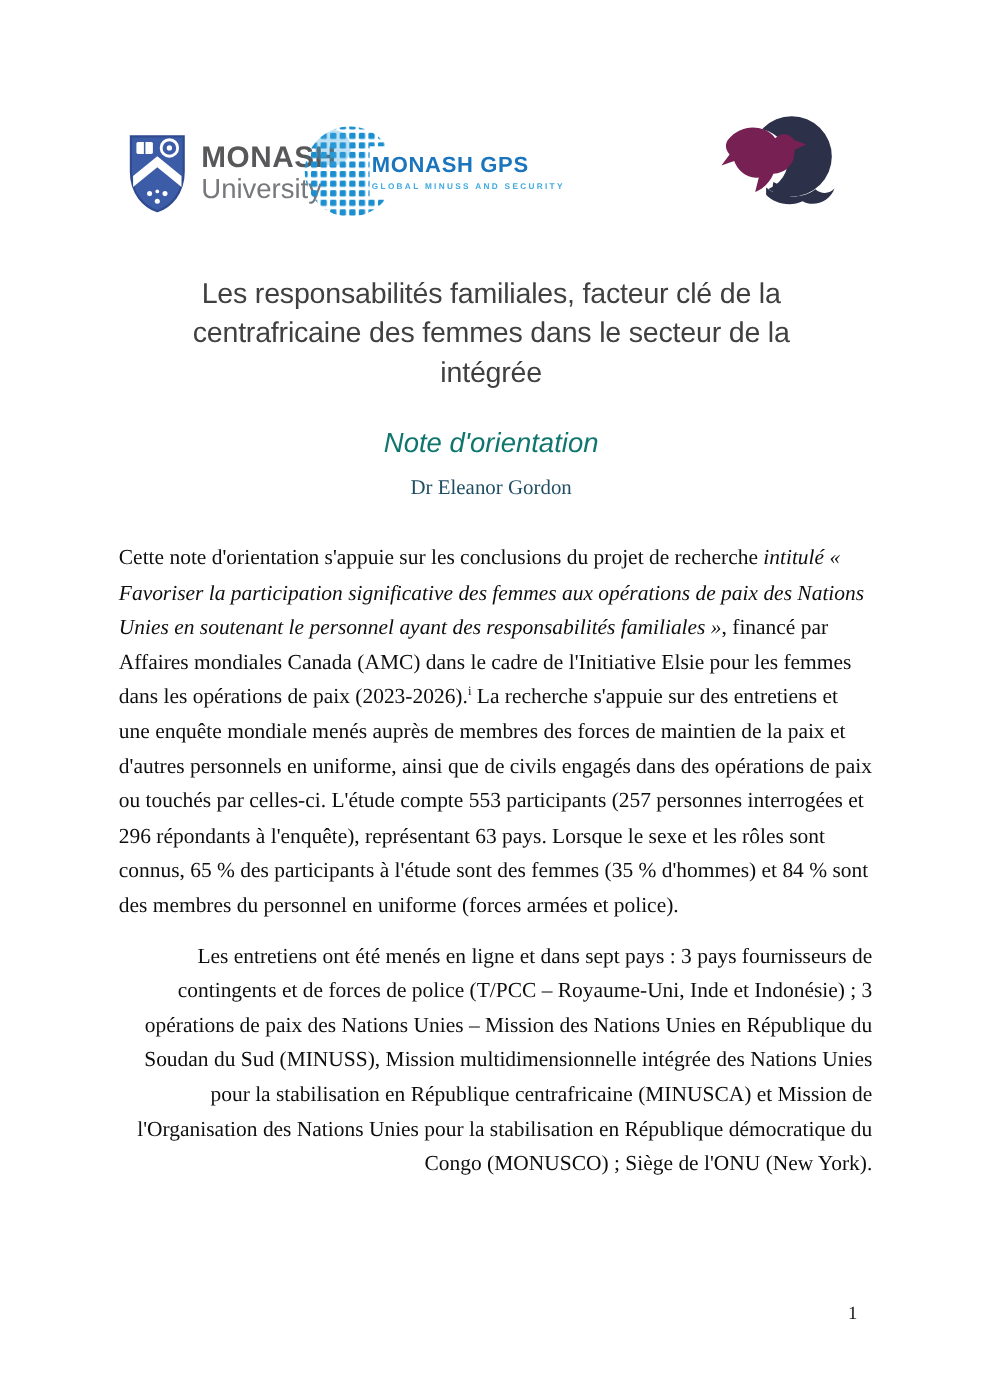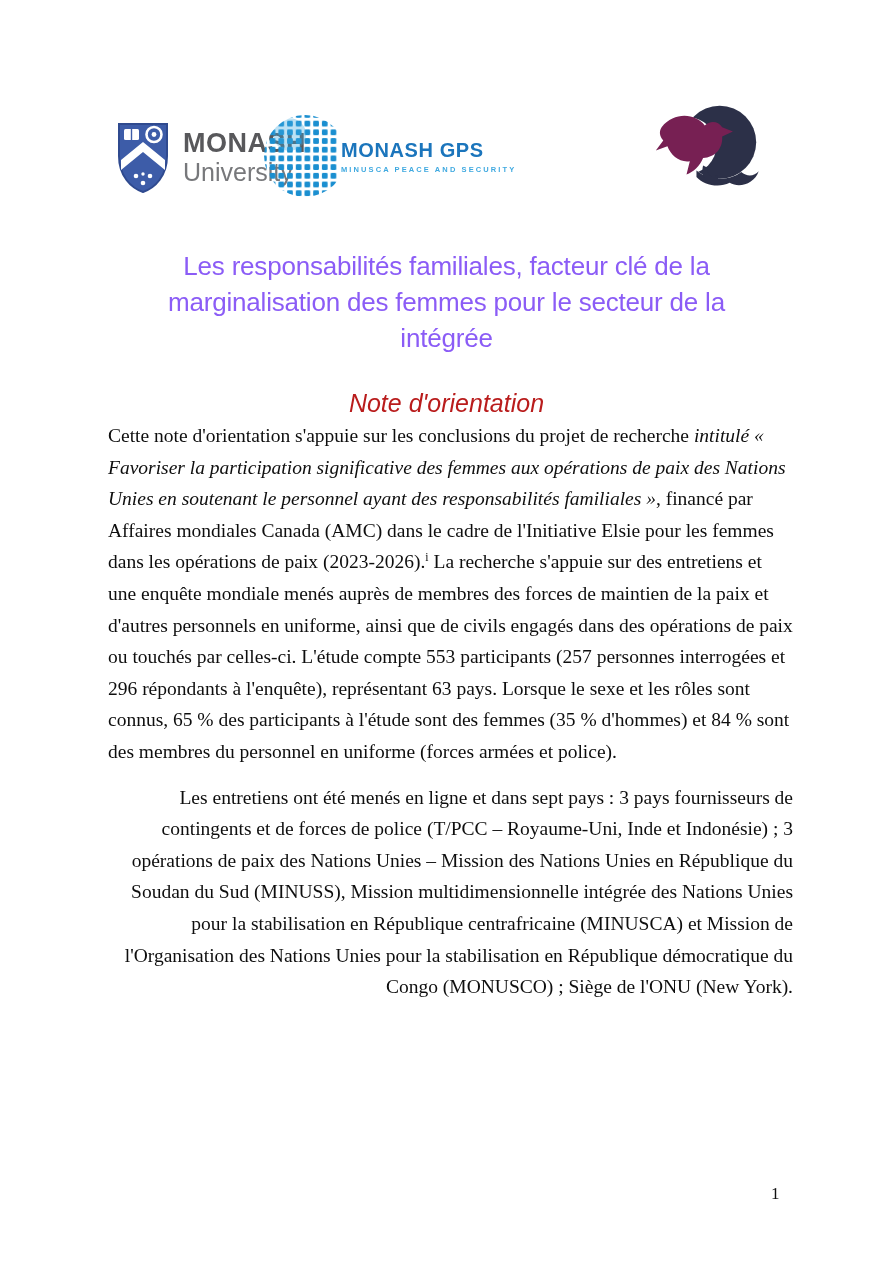--- a/index.html
+++ b/index.html
@@ -9,51 +9,51 @@
     font-family:"Liberation Serif", serif; color:#0e0e0e;
   }
 
   
   .logo-header { position:relative; height:222px; }
   .logo-monash { position:absolute; left:116px; top:120px; display:flex; align-items:center; gap:13px; }
   .monash-text { display:flex; flex-direction:column; line-height:1; font-family:"Liberation Sans", sans-serif; }
   .monash-name { font-size:27px; font-weight:600; letter-spacing:0.5px; color:#58585B; }
   .monash-sub  { font-size:25px; font-weight:400; color:#77787B; margin-top:3px; }
 
-  .logo-gps { position:absolute; left:261px; top:112px; display:flex; align-items:center;gap:16px; }
+  .logo-gps { position:absolute; left:274px; top:112px; display:flex; align-items:center; }
   .gps-text { margin-left:-26px; background:#ffffff; padding:6px 0 6px 2px;
               display:flex; flex-direction:column; font-family:"Liberation Sans", sans-serif; }
   .gps-name { font-size:20px; font-weight:800; color:#1B75BC; letter-spacing:0.6px; line-height:1.1; }
   .gps-tagline { font-size:7.5px; font-weight:700; color:#3FA9E0; letter-spacing:2.1px; margin-top:4px; }
 
   .logo-canada { position:absolute; left:450px; top:128px; }
   .canada-word { font-family:"Liberation Serif", serif; font-size:63px; line-height:1;
                  color:#000000; letter-spacing:-1px; }
   .canada-flag { position:absolute; right:-12px; top:4px; }
 
   .logo-dove { position:absolute; left:650px; top:100px; }
 
   
   .doc-title {
     margin:26px auto 0; width:680px; text-align:center;
     font-family:"Liberation Sans", sans-serif; font-weight:400;
-    font-size:26px; line-height:36px; color:#8b5cf6; letter-spacing:-0.2px;
+    font-size:26px; line-height:36px; color:#404040; letter-spacing:-0.2px;
   }
   .doc-title span { display:block; white-space:nowrap; }
   .doc-subtitle {
     margin-top:30px; text-align:center; font-family:"Liberation Sans", sans-serif;
-    font-style:italic; font-size:25px; line-height:34px; color:#b91c1c;
+    font-style:italic; font-size:25px; line-height:34px; color:#0f766e;
   }
   .doc-author {
     margin-top:12px; text-align:center; font-family:"Liberation Serif", serif;
     font-size:19px; line-height:24px; color:#1F4E63;
   }
 
   
-  .content { }
+  .content { margin-top:36px; }
   .content p {
     margin:0 100px 0 108px; font-size:19.5px; line-height:31.6px;
     text-align:left; color:#0e0e0e;
   }
   .content p + p { margin-top:14px;text-align:right; }
   .content em { font-style:italic; }
   .content sup { font-size:0.6em; vertical-align:super; line-height:0; }
 
   .page-number {
     position:absolute; left:771px; top:1184px;
@@ -97,43 +97,44 @@
             </clipPath>
         </defs>
         <g clip-path="url(#gclip)">
           <rect width="86" height="86" fill="url(#gpx)"></rect>
           <path d="M0,50 A50,50 0 0 0 40,86 L0,86 Z" fill="#1B75BC" opacity="0.55"></path>
           <circle cx="28" cy="22" r="16" fill="#3FA9E0" opacity="0.35"></circle>
         </g>
       </svg>
       <div class="gps-text">
         <span class="gps-name">MONASH GPS</span>
-        <span class="gps-tagline">MINUSCA PEACE AND SECURITY</span>
+        <span class="gps-tagline">GLOBAL MINUSS AND SECURITY</span>
       </div>
     </div>
 
 
     <svg class="logo-dove" width="112" height="96" viewBox="0 0 135 110">
       <circle cx="84" cy="48" r="44" fill="#2C3048"></circle>
       <circle cx="46" cy="52" r="34" fill="#ffffff"></circle>
       <path d="M56,82 C72,95 96,95 110,84 C117,90 126,89 131,83 C126,98 108,104 96,97 C82,104 64,99 56,90 Z" fill="#2C3048"></path>
       <path d="M64,76 C60,92 72,101 84,97 L81,88 C74,91 68,88 70,79 Z" fill="#2C3048"></path>
       <path d="M14,30 C30,10 56,14 66,28 C72,22 82,22 87,30 L100,35 L87,41 C88,56 78,66 64,67 C60,77 52,84 44,87 L48,71 C36,73 25,64 21,53 L7,58 L16,46 C11,40 11,35 14,30 Z" fill="#772053"></path>
     </svg>
 
   </header>
 
   <h1 class="doc-title">
     <span>Les responsabilités familiales, facteur clé de la</span>
-    <span>marginalisation des femmes pour le secteur de la</span>
+    <span>centrafricaine des femmes dans le secteur de la</span>
     <span>intégrée</span>
   </h1>
 
   <div class="doc-subtitle">Note d'orientation</div>
 
+  <div class="doc-author">Dr Eleanor Gordon</div>
 
   <div class="content">
     <p><span>Cette note d'orientation s'appuie sur les conclusions du projet de recherche </span><em>intitulé « Favoriser la participation significative des femmes aux opérations de paix des Nations Unies en soutenant le personnel ayant des responsabilités familiales »</em><span>, financé par Affaires mondiales Canada (AMC) dans le cadre de l'Initiative Elsie pour les femmes dans les opérations de paix (2023-2026).</span><sup>i</sup><span> La recherche s'appuie sur des entretiens et une enquête mondiale menés auprès de membres des forces de maintien de la paix et d'autres personnels en uniforme, ainsi que de civils engagés dans des opérations de paix ou touchés par celles-ci. L'étude compte 553 participants (257 personnes interrogées et 296 répondants à l'enquête), représentant 63 pays. Lorsque le sexe et les rôles sont connus, 65 % des participants à l'étude sont des femmes (35 % d'hommes) et 84 % sont des membres du personnel en uniforme (forces armées et police).</span></p>
     <p><span>Les entretiens ont été menés en ligne et dans sept pays : 3 pays fournisseurs de contingents et de forces de police (T/PCC – Royaume-Uni, Inde et Indonésie) ; 3 opérations de paix des Nations Unies – Mission des Nations Unies en République du Soudan du Sud (MINUSS), Mission multidimensionnelle intégrée des Nations Unies pour la stabilisation en République centrafricaine (MINUSCA) et Mission de l'Organisation des Nations Unies pour la stabilisation en République démocratique du Congo (MONUSCO) ; Siège de l'ONU (New York).</span></p>
   </div>
 
   <div class="page-number">1</div>
 
 </div>
 

